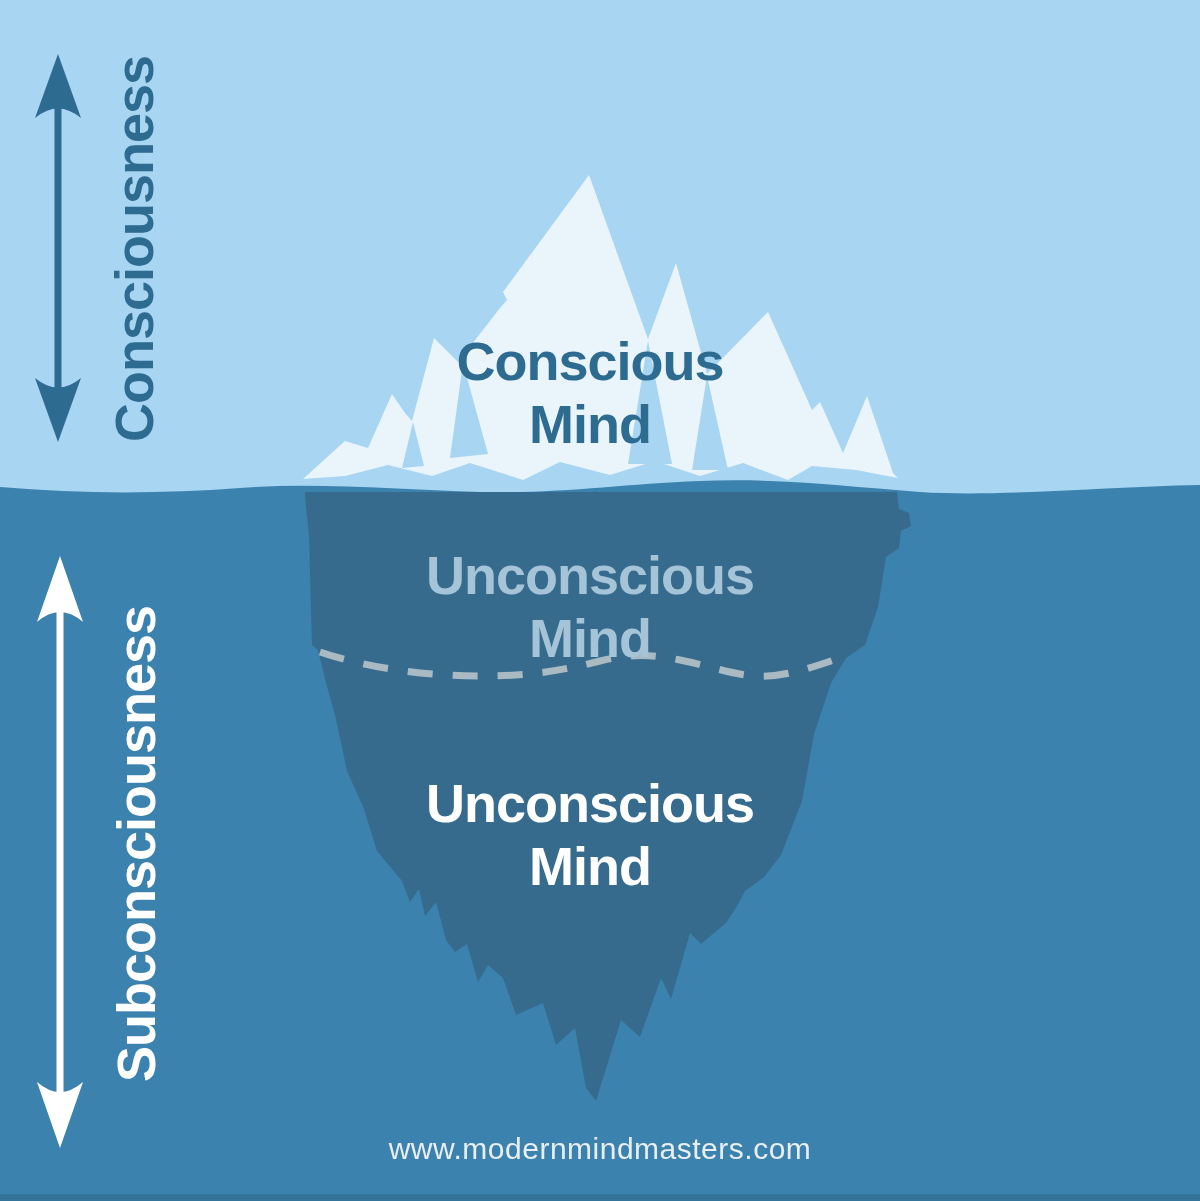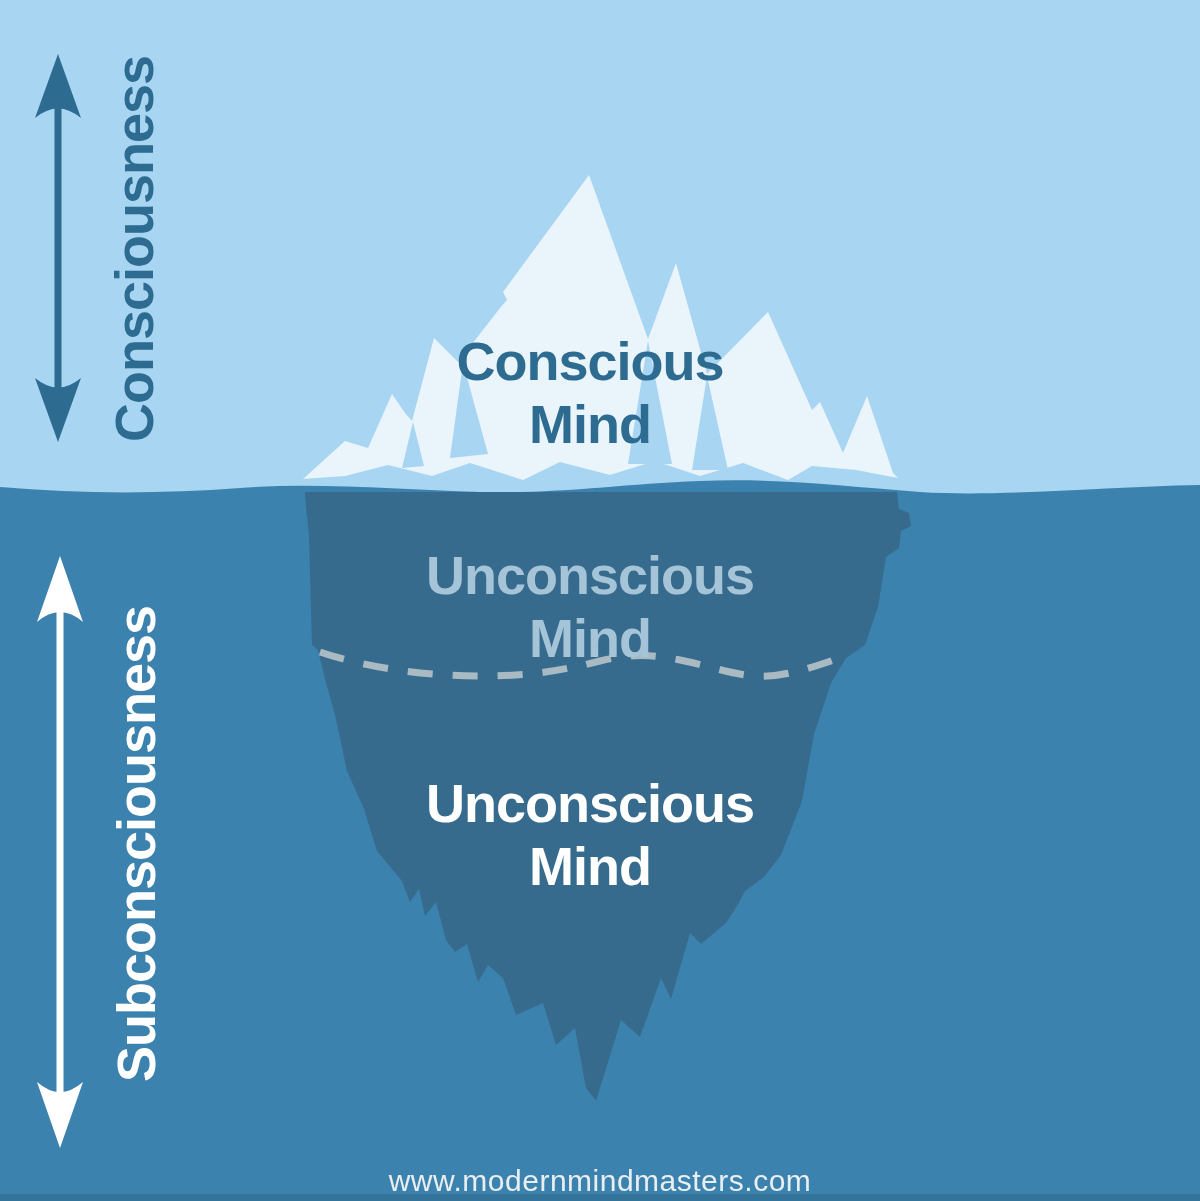--- a/index.html
+++ b/index.html
@@ -23,21 +23,21 @@
     writing-mode:vertical-rl; transform:rotate(180deg);
     font-weight:bold; font-size:54px; letter-spacing:-1px; white-space:nowrap;
   }
   .v-conscious{left:98px; top:28px; width:72px; height:442px; color:var(--ink_dark);}
   .v-subconscious{left:100px; top:578px; width:72px; height:532px; color:var(--white);}
   .arrow{position:absolute;}
   .arrow-top{left:30px; top:52px;}
   .arrow-bottom{left:32px; top:554px;}
   .footer{
     position:absolute; left:0; top:1132px; width:1200px; text-align:center;
-    font-size:30px; font-weight:normal; color:var(--footer_text); letter-spacing:0.5px;margin-top:32px;
+    font-size:30px; font-weight:normal; color:var(--footer_text); letter-spacing:0.5px;
   }
   .bottom-edge{position:absolute; left:0; bottom:0; width:1200px; height:7px; background:rgba(30,70,97,0.25);}
 </style>
 </head>
 <body>
 
 <div class="stage">
 
   <svg class="scene" viewBox="0 0 1200 1201" aria-hidden="true">
 

